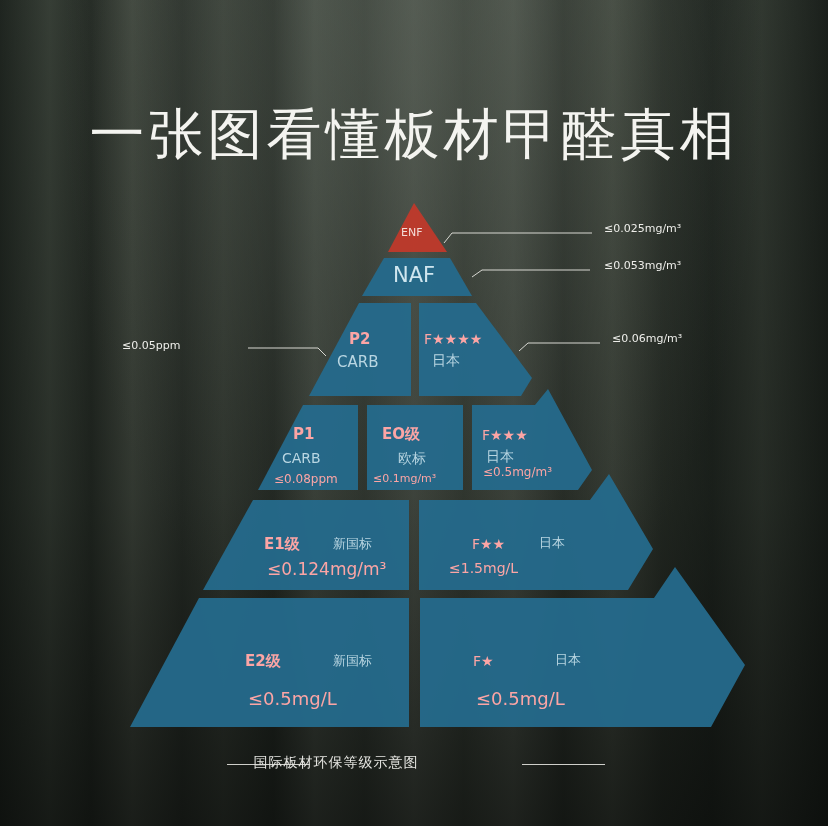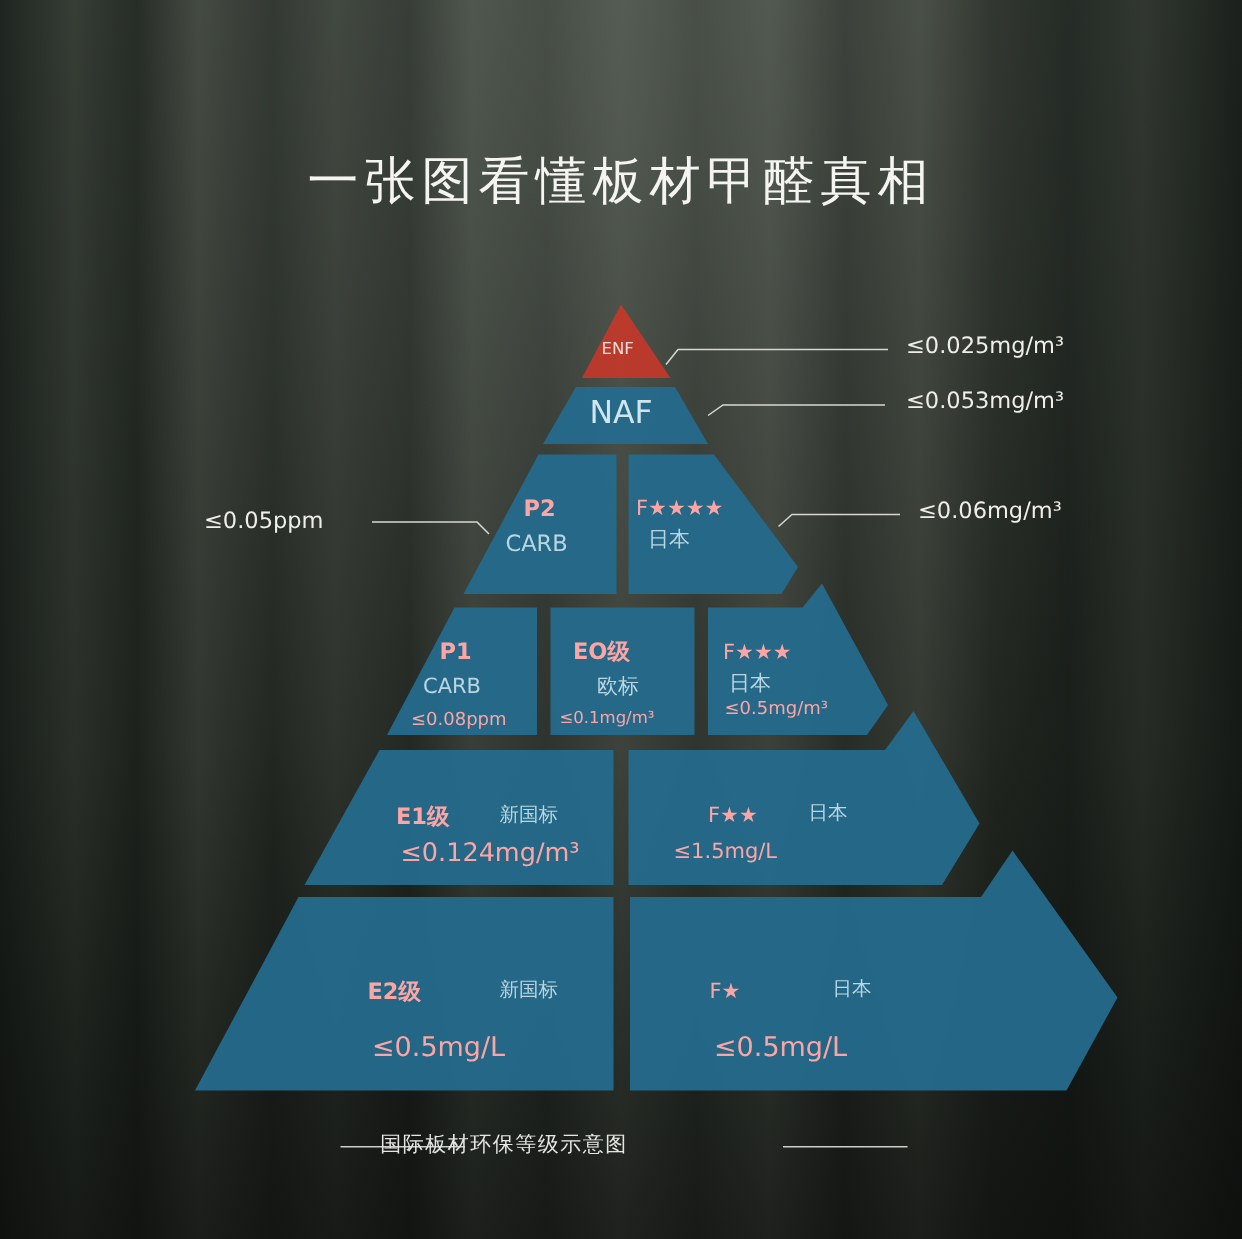--- a/index.html
+++ b/index.html
@@ -17,26 +17,26 @@
         #3f463d 27%, #262c26 33%, #525a50 38%, #3a4139 44%, #5b6258 50%,
         #3d443b 56%, #585f55 62%, #2f352e 68%, #4d5449 74%, #2a3029 80%,
         #1e241f 86%, #343b33 92%, #161b17 100%);
   }
   .bg::after {
     content:""; position:absolute; inset:0;
     background: linear-gradient(180deg, rgba(40,46,40,0.25) 0%, rgba(20,24,20,0.45) 60%, rgba(10,12,10,0.75) 100%);
   }
   .title {
     position:absolute; left:0; top:98px; width:828px; text-align:center;
-    color:#f4f4f0; font-size:34px; letter-spacing:4px; font-weight:normal;
+    color:#f4f4f0; font-size:55px; letter-spacing:4px; font-weight:normal;
   }
   svg.pyr { position:absolute; left:0; top:0; }
   .lbl { position:absolute; color:#fca5a5; white-space:nowrap; line-height:1; }
   .lbl.sub { color:#b9d6e2; }
-  .note { position:absolute; color:#eeeeea; font-size:15px; white-space:nowrap; line-height:1; }
+  .note { position:absolute; color:#eeeeea; font-size:11px; white-space:nowrap; line-height:1; }
   .caption {
     position:absolute; top:754px; left:0; width:672px; text-align:center;
     color:#e6e6e2; font-size:14px; letter-spacing:1px;
   }
   .cap-line { position:absolute; top:764px; height:1px; background:#cfcfca; }
 </style>
 </head>
 <body>
 
 <div class="bg"></div>
@@ -99,18 +99,18 @@
 <div class="lbl" style="left:245px;top:654px;font-size:15px;font-weight:bold;">E2级</div>
 <div class="lbl sub" style="left:333px;top:654px;font-size:13px;">新国标</div>
 <div class="lbl" style="left:248px;top:690px;font-size:18px;">≤0.5mg/L</div>
 
 <div class="lbl" style="left:473px;top:654px;font-size:14px;">F★</div>
 <div class="lbl sub" style="left:555px;top:653px;font-size:13px;">日本</div>
 <div class="lbl" style="left:476px;top:690px;font-size:18px;">≤0.5mg/L</div>
 
 <div class="note" style="left:604px;top:223px;">≤0.025mg/m³</div>
 <div class="note" style="left:604px;top:260px;">≤0.053mg/m³</div>
-<div class="note" style="left:136px;top:340px;">≤0.05ppm</div>
+<div class="note" style="left:122px;top:340px;">≤0.05ppm</div>
 <div class="note" style="left:612px;top:333px;">≤0.06mg/m³</div>
 
 <div class="cap-line" style="left:227px;width:83px;"></div>
 <div class="caption">国际板材环保等级示意图</div>
 <div class="cap-line" style="left:522px;width:83px;"></div>
 
 </body></html>

